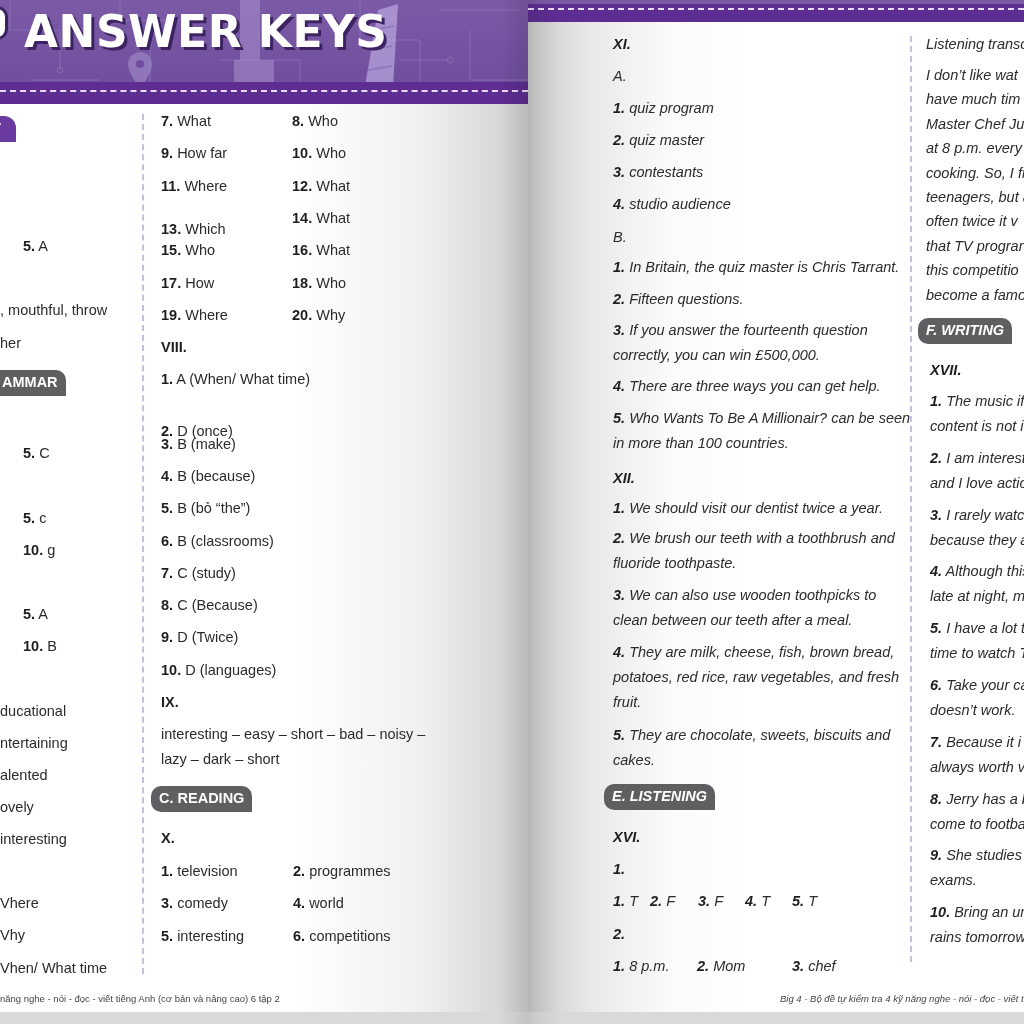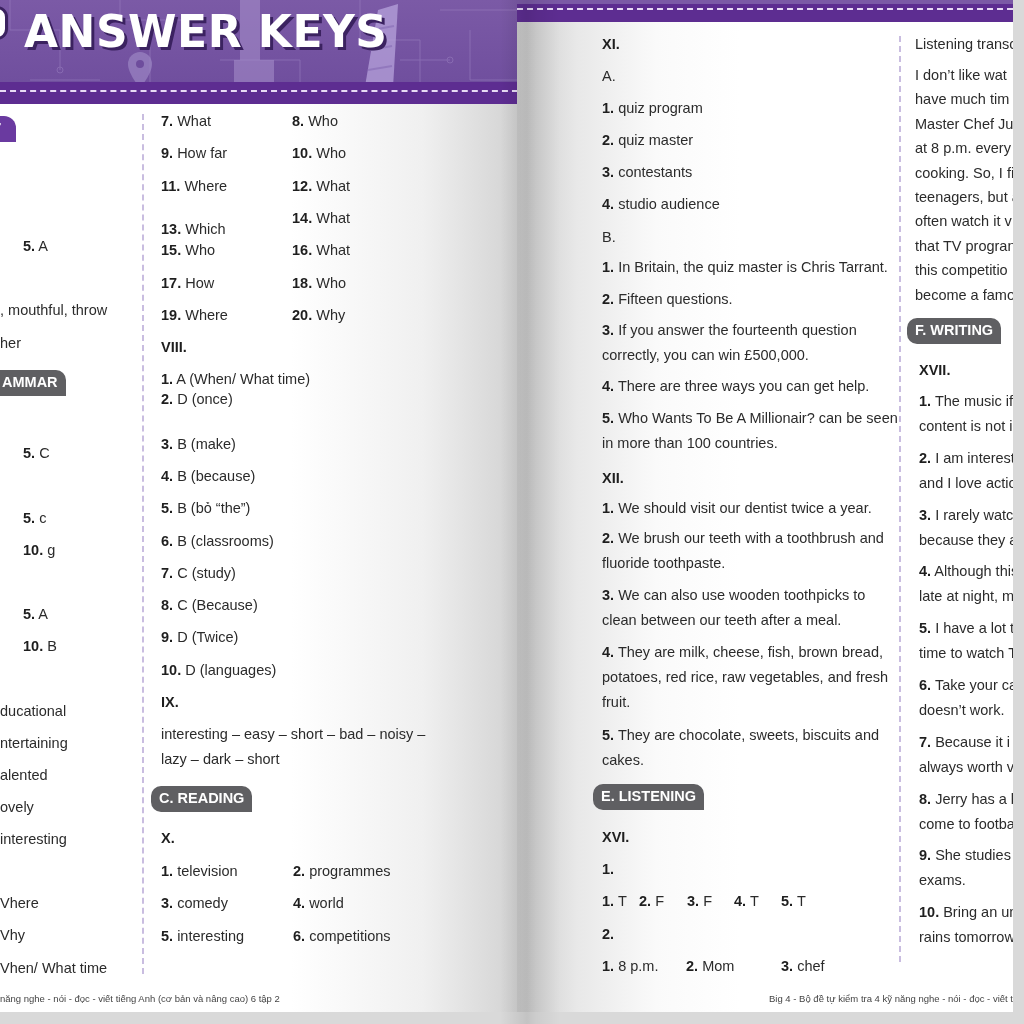--- a/index.html
+++ b/index.html
@@ -2,22 +2,22 @@
 <html><head>
 <meta charset="utf-8">
 <style>
   * { margin:0; padding:0; box-sizing:border-box; }
   html, body { width:1024px; height:1024px; overflow:hidden; background:#d9d9d9; }
   body { font-family:"Liberation Sans", sans-serif; color:#2a2a2a; position:relative; }
 
   .page { position:absolute; top:0; height:1012px; overflow:hidden; }
   .page-left { left:0; width:528px;
     background: linear-gradient(90deg, #ffffff 0%, #ffffff 55%, #f0f0f0 80%, #cfcfcf 100%); }
-  .page-right { left:517px; width:496px;
-    background: linear-gradient(90deg, #c9c9c9 0%, #e8e8e8 12%, #fafafa 28%, #ffffff 45%, #ffffff 100%); }
+  .page-right { left:528px; width:496px;
+    background: linear-gradient(90deg, #c9c9c9 0%, #e8e8e8 12%, #fafafa 28%, #ffffff 45%, #ffffff 100%); font-style: italic; }
 
   
   .banner { position:absolute; left:0; top:0; width:528px; height:104px;
     background: linear-gradient(180deg,#7b5aa6 0%, #6d4c9c 100%); overflow:hidden; }
   .banner .circuit { position:absolute; inset:0; }
   .banner-stripe { position:absolute; left:0; top:82px; width:528px; height:22px; background:#5d2d91; }
   .banner-stripe .dash { position:absolute; left:0; right:0; top:8px; border-top:2px dashed #e8dcf5; }
   .title { position:absolute; left:24px; top:6px; font-family:"DejaVu Sans", sans-serif; font-weight:bold;
     font-size:44px; color:#ffffff; letter-spacing:0.5px;
     text-shadow: 3px 3px 0 #3b2260; }
@@ -129,21 +129,21 @@
       <div class="txt" style="left: 292px; top: 242.2px;"><b>16.</b> <span>What</span></div>
       <div class="txt" style="left: 161px; top: 274.5px;"><b>17.</b> <span>How</span></div>
       <div class="txt" style="left: 292px; top: 274.5px;"><b>18.</b> <span>Who</span></div>
       <div class="txt" style="left: 161px; top: 306.8px;"><b>19.</b> <span>Where</span></div>
       <div class="txt" style="left: 292px; top: 306.8px;"><b>20.</b> <span>Why</span></div>
     </div>
 
   <div class="hdr" style="left:161px;top:339px;">VIII.</div>
   <div id="viii-list">
       <div class="txt" style="left: 161px; top: 371px;"><b>1.</b> <span>A (When/ What time)</span></div>
-      <div class="txt" style="left: 161px; top: 391px; text-align: center;"><b>2.</b> <span>D (once)</span></div>
+      <div class="txt" style="left: 161px; top: 423px; text-align: center;"><b>2.</b> <span>D (once)</span></div>
       <div class="txt" style="left: 161px; top: 435.6px;"><b>3.</b> <span>B (make)</span></div>
       <div class="txt" style="left: 161px; top: 467.9px;"><b>4.</b> <span>B (because)</span></div>
       <div class="txt" style="left: 161px; top: 500.2px;"><b>5.</b> <span>B (bỏ “the”)</span></div>
       <div class="txt" style="left: 161px; top: 532.5px;"><b>6.</b> <span>B (classrooms)</span></div>
       <div class="txt" style="left: 161px; top: 564.8px;"><b>7.</b> <span>C (study)</span></div>
       <div class="txt" style="left: 161px; top: 597.1px;"><b>8.</b> <span>C (Because)</span></div>
       <div class="txt" style="left: 161px; top: 629.4px;"><b>9.</b> <span>D (Twice)</span></div>
       <div class="txt" style="left: 161px; top: 661.7px;"><b>10.</b> <span>D (languages)</span></div>
     </div>
 
@@ -225,21 +225,21 @@
   <div class="vdash" style="left:382px;top:36px;height:926px;"></div>
 
   <div class="txt" style="left:398px;top:36px;">Listening transc</div>
   <div id="transcript">
       <div class="txt" style="left: 398px; top: 67px;">I  don’t  like  wat</div>
       <div class="txt" style="left: 398px; top: 91.4px;">have  much  tim</div>
       <div class="txt" style="left: 398px; top: 115.8px;">Master  Chef  Ju</div>
       <div class="txt" style="left: 398px; top: 140.2px;">at  8  p.m.  every</div>
       <div class="txt" style="left: 398px; top: 164.6px;">cooking. So, I fi</div>
       <div class="txt" style="left: 398px; top: 189px;">teenagers, but a</div>
-      <div class="txt" style="left: 398px; top: 213.4px;">often watch it v</div>
+      <div class="txt" style="left: 398px; top: 213.4px;">often twice it v</div>
       <div class="txt" style="left: 398px; top: 237.8px;">that  TV  progran</div>
       <div class="txt" style="left: 398px; top: 262.2px;">this competitio</div>
       <div class="txt" style="left: 398px; top: 286.6px;">become a famo</div>
     </div>
 
   <div class="section-tag" style="left:390px;top:318px;">F. WRITING</div>
   <div class="hdr" style="left:402px;top:362px;">XVII.</div>
   <div id="xvii-list">
       <div class="txt" style="left: 402px; top: 393px;"><b>1.</b> <span>The music if</span></div>
       <div class="txt" style="left: 402px; top: 418px;">content is not i</div>

